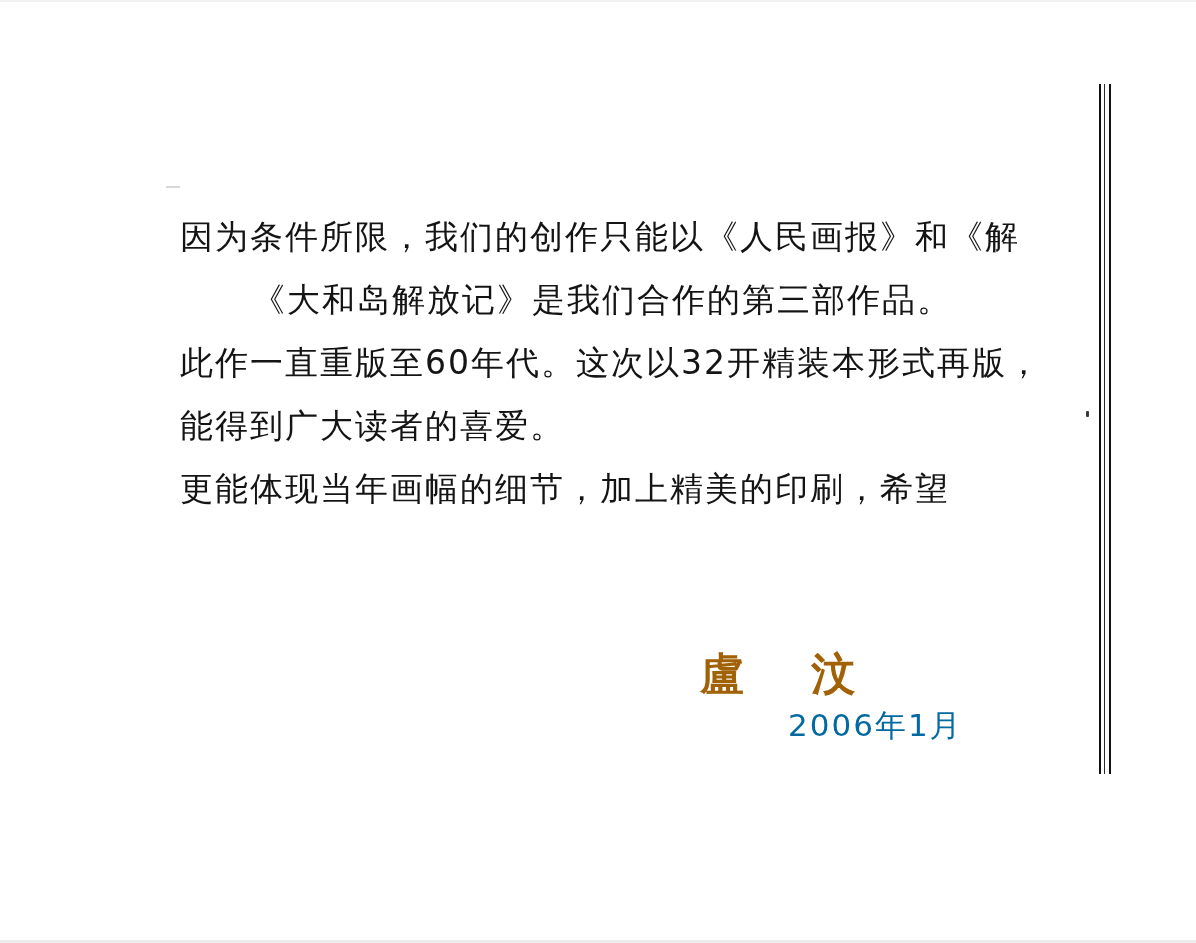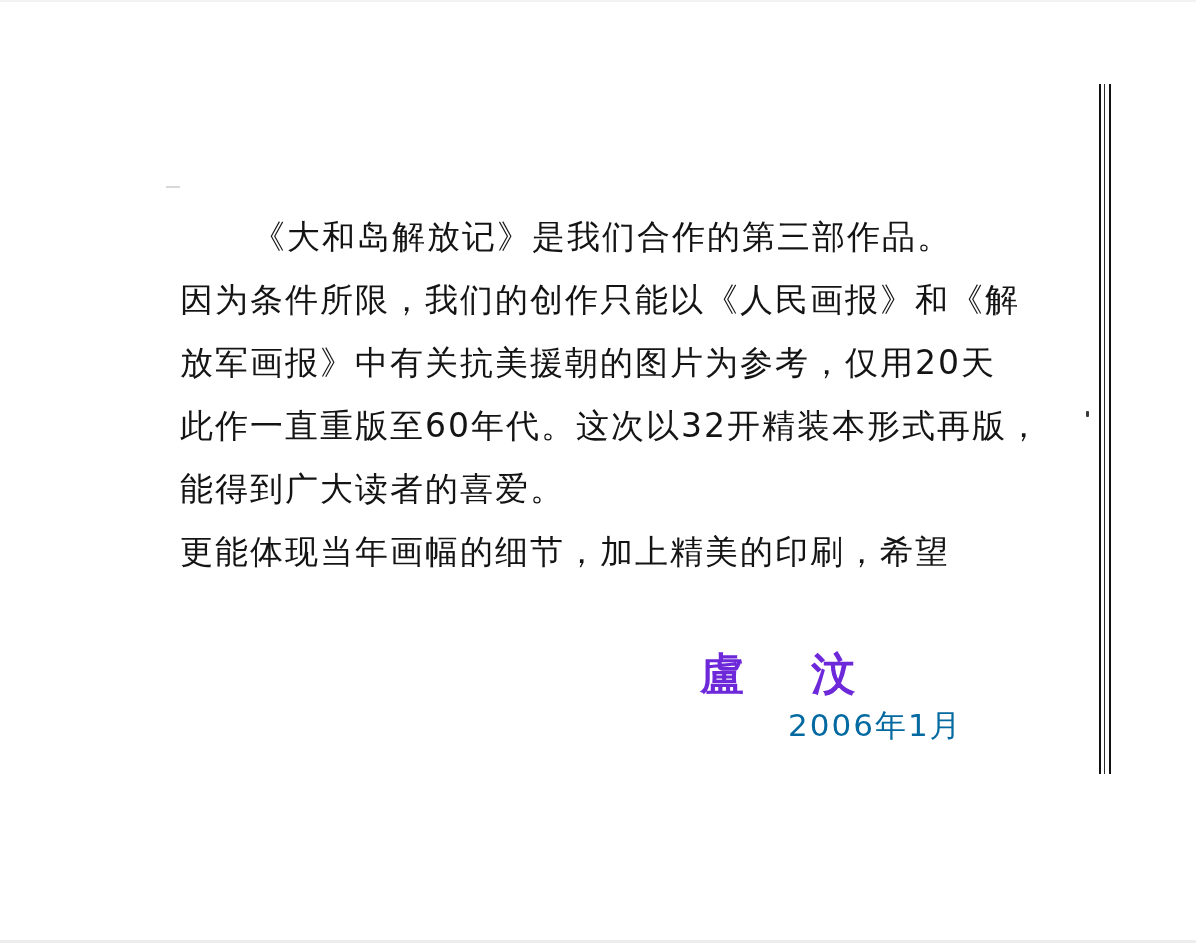--- a/index.html
+++ b/index.html
@@ -87,21 +87,21 @@
 
   
   .signature-block {
     position: absolute;
     left: 700px;
     top: 645px;
     width: 300px;
     text-align: left;
   }
   .signature-name {
-    color: #6d28d9;
+    color: #a16207;
     font-size: 44px;
     line-height: 58px;
     letter-spacing: 26px;
     font-family: "DejaVu Serif", serif;
     font-weight: 600;
   }
   .signature-date {
     color: #0369a1;
     font-size: 31px;
     line-height: 44px;
@@ -121,23 +121,22 @@
   <div class="spine">
     <div class="rule r1"></div>
     <div class="rule r2"></div>
     <div class="rule r3"></div>
   </div>
 
   <div class="speck s1"></div>
   <div class="speck s2"></div>
 
   <div class="handwriting">
+    <div class="hw-line">因为条件所限，我们的创作只能以《人民画报》和《解</div>
     <div class="hw-line indent">《大和岛解放记》是我们合作的第三部作品。</div>
-    <div class="hw-line">因为条件所限，我们的创作只能以《人民画报》和《解</div>
-    <div class="hw-line">放军画报》中有关抗美援朝的图片为参考，仅用20天</div>
     <div class="hw-line">此作一直重版至60年代。这次以32开精装本形式再版，</div>
     <div class="hw-line">能得到广大读者的喜爱。</div>
     <div class="hw-line">更能体现当年画幅的细节，加上精美的印刷，希望</div>
   </div>
 
   <div class="signature-block">
     <div class="signature-name">盧  汶</div>
     <div class="signature-date">2006年1月</div>
   </div>
 

